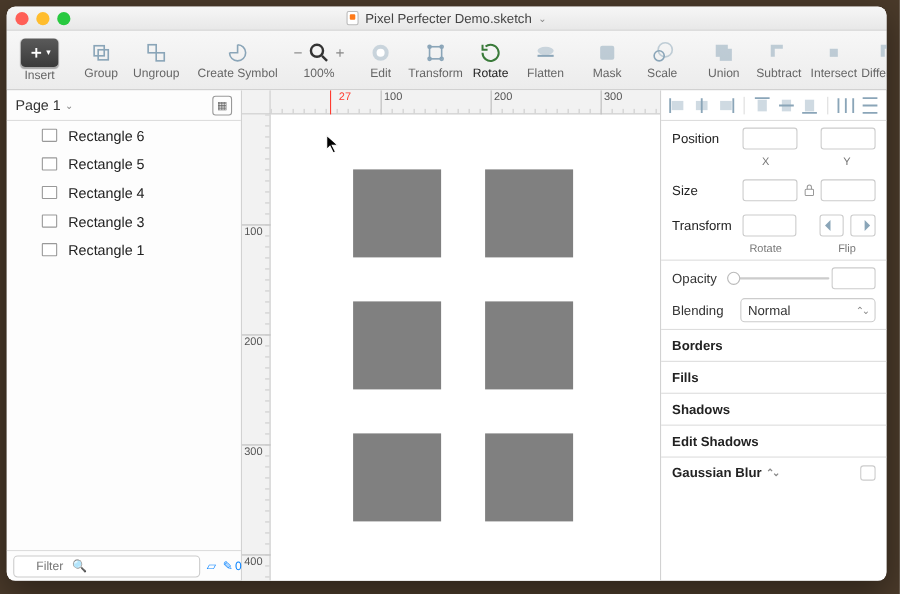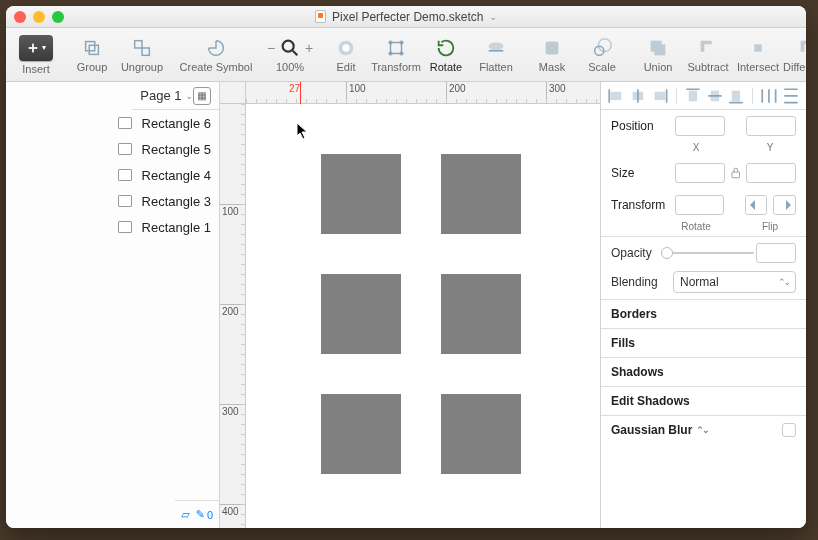--- a/index.html
+++ b/index.html
@@ -17,21 +17,21 @@
 .tb-item { display:flex; flex-direction:column; align-items:center; gap:2px; font-size:11px; color:#666; min-width:44px; }
 .tb-icon { width:28px; height:22px; display:flex; align-items:center; justify-content:center; color:#8aa5b8; }
 .tb-icon svg{width:22px;height:22px;}
 .tb-sep{width:10px;}
 .zoom-group{display:flex;align-items:center;}
 .zoom-btn{width:16px;height:20px;display:flex;align-items:center;justify-content:center;color:#888;font-size:14px;}
 .zoom-icon{width:22px;height:22px;display:flex;align-items:center;justify-content:center;}
 .insert-btn{background:linear-gradient(#5a5a5a,#3a3a3a);border-radius:4px;width:34px;height:26px;display:flex;align-items:center;justify-content:center;color:#fff;box-shadow:0 1px 1px rgba(0,0,0,0.3);}
 .insert-btn svg{width:14px;height:14px;}
 .body { flex:1; display:flex; overflow:hidden; }
-.left { width:214px; background:#fdfdfd; border-right:1px solid #d2d2d2; display:flex; flex-direction:column;align-items:flex-end; }
+.left { width:214px; background:#fdfdfd; border-right:1px solid #d2d2d2; display:flex; flex-direction:column; }
 .page-row { height:28px; border-bottom:1px solid #ddd; display:flex; align-items:center; padding:0 8px; font-size:13px; color:#333; }
 .page-row .sp{flex:1;}
 .page-row .artboard-icon{width:18px;height:18px;border:1px solid #999;border-radius:3px;display:flex;align-items:center;justify-content:center;font-size:10px;color:#666;}
 .layers { flex:1; overflow:auto; }
 .layer { height:26px; display:flex; align-items:center; padding:0 8px 0 32px; font-size:13px; color:#222; gap:10px; }
 .layer-icon{width:14px;height:12px;border:1.2px solid #999;border-radius:1px;background:#fff;}
 .left-footer{height:28px;border-top:1px solid #ddd;display:flex;align-items:center;padding:0 6px;gap:6px;}
 .filter-input{flex:1;height:20px;border:1px solid #ccc;border-radius:4px;font-size:11px;padding:0 6px 0 20px;color:#888;background:#fff;}
 .filter-wrap{position:relative;flex:1;display:flex;}
 .filter-wrap .mag{position:absolute;left:48%;top:3px;transform:translateX(-28px);color:#999;font-size:11px;}
@@ -262,30 +262,34 @@
         <div class="layer">
             <span class="layer-icon"></span>
             <span>Rectangle 3</span>
           </div>
         <div class="layer">
             <span class="layer-icon"></span>
             <span>Rectangle 1</span>
           </div>
       </div>
       <div class="left-footer">
+        <div class="filter-wrap">
+          <input class="filter-input" placeholder="Filter" style="">
+          <span class="mag">🔍</span>
+        </div>
         <span class="lf-ico">▱</span>
         <span class="lf-ico">✎<span>0</span></span>
       </div>
     </div>
 
     <div class="canvas-area">
       <div class="ruler-corner"></div>
       <div class="ruler-h">
         <div class="cursor-ind" style="left:54px"></div>
-        <div class="cursor-lbl" style="left:43px">27</div>
+        <div class="cursor-lbl" style="left:62px">27</div>
         <div class="tick" style="left:100px">
             <span class="lbl">100</span>
           </div>
         <div class="tick" style="left:200px">
             <span class="lbl">200</span>
           </div>
         <div class="tick" style="left:300px">
             <span class="lbl">300</span>
           </div>
       <div class="minor" style="left: 0px;"></div>

